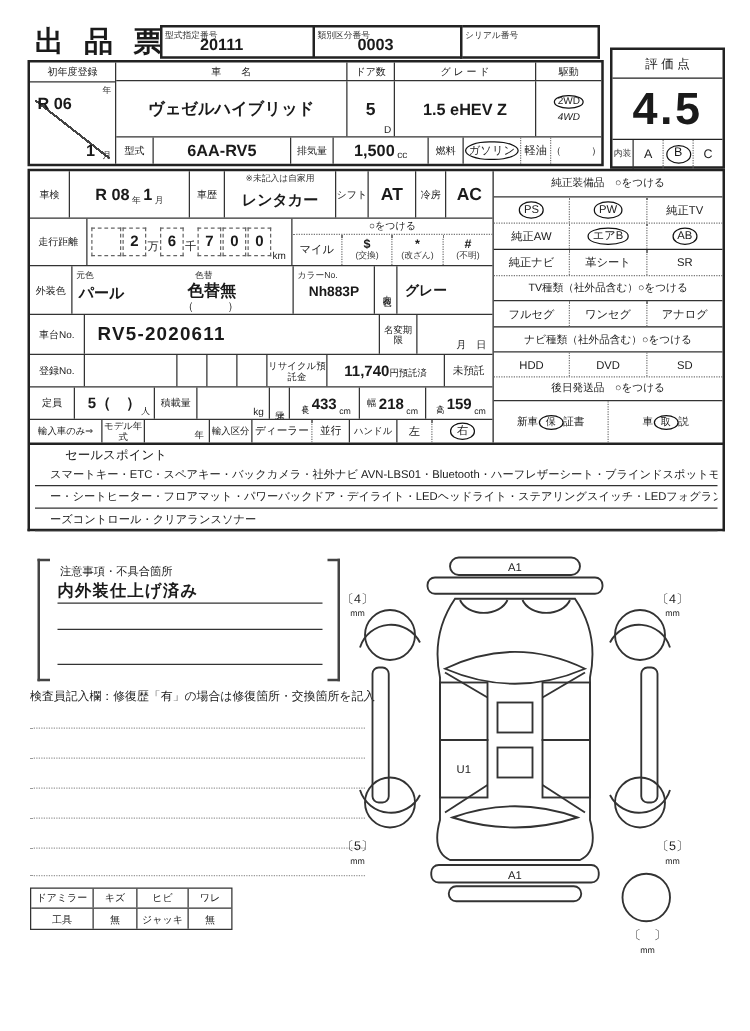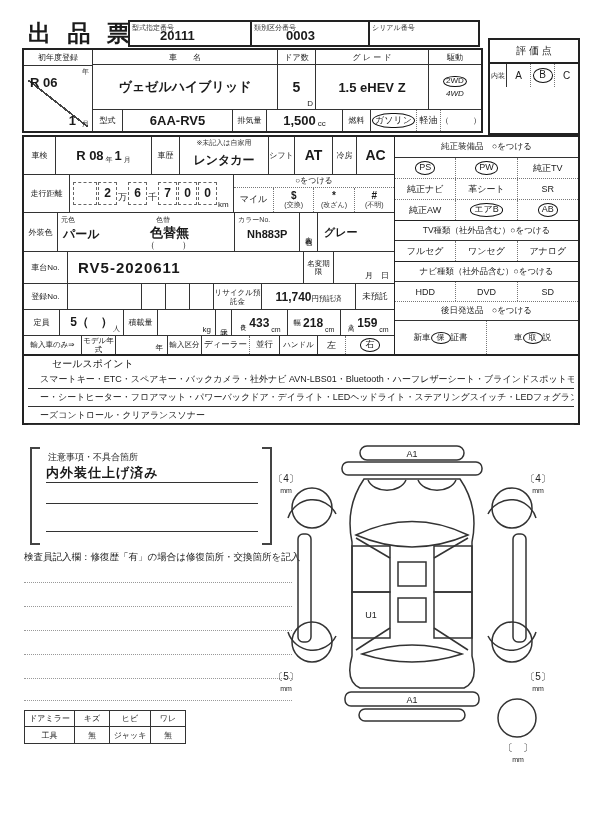--- a/index.html
+++ b/index.html
@@ -44,20 +44,23 @@
   </div>
   <div class="abs b2" style="left:370px;top:20px;width:110px;height:27px;border-left:none;">
     <span class="abs tiny" style="left:2px;top:1px;">シリアル番号</span>
     <span class="abs" style="left:34px;top:6px;font-size:13px;font-weight:bold;"></span>
   </div>
 
   <div class="abs b2" style="left:488px;top:38px;width:92px;height:97px;">
     <div style="height:22px;border-bottom:1.5px solid #222;" class="title-cell">
       <span style="font-size:10px;">評 価 点</span>
     </div>
+    <div style="height:48px;display:flex;align-items:center;justify-content:center;">
+      <span style="font-size:36px;font-weight:bold;letter-spacing:2px;">4.5</span>
+    </div>
     <div class="row bt2" style="height:24px;">
       <div class="cell br vert" style="width:17px;">
         <span class="tiny">内装</span>
       </div>
       <div class="cell brd" style="flex:1;font-size:10px;">
           <span>A</span>
         </div>
       <div class="cell brd" style="flex:1;font-size:10px;">
           <span class="circ">B</span>
         </div>
@@ -352,40 +355,40 @@
         <div class="cell brd" style="flex:1;">
             <span class="circ" style="font-size:9px;">PS</span>
           </div>
         <div class="cell brd" style="flex:1;">
             <span class="circ" style="font-size:9px;">PW</span>
           </div>
         <div class="cell" style="flex:1;">
             <span style="font-size:9px;">純正TV</span>
           </div>
       </div>
+      <div class="row" style="height:21px;border-bottom:1.5px solid #222;">
+        <div class="cell brd" style="flex:1;">
+            <span style="font-size:9px;">純正AW</span>
+          </div>
+        <div class="cell brd" style="flex:1;">
+            <span class="circ" style="font-size:9px;">エアB</span>
+          </div>
+        <div class="cell" style="flex:1;">
+            <span class="circ" style="font-size:9px;">AB</span>
+          </div>
+      </div>
       <div class="row bbd" style="height:21px;">
         <div class="cell brd" style="flex:1;">
             <span style="font-size:9px;">純正ナビ</span>
           </div>
         <div class="cell brd" style="flex:1;">
             <span style="font-size:9px;">革シート</span>
           </div>
         <div class="cell" style="flex:1;">
             <span style="font-size:9px;">SR</span>
-          </div>
-      </div>
-      <div class="row" style="height:21px;border-bottom:1.5px solid #222;">
-        <div class="cell brd" style="flex:1;">
-            <span style="font-size:9px;">純正AW</span>
-          </div>
-        <div class="cell brd" style="flex:1;">
-            <span class="circ" style="font-size:9px;">エアB</span>
-          </div>
-        <div class="cell" style="flex:1;">
-            <span class="circ" style="font-size:9px;">AB</span>
           </div>
       </div>
       <div class="title-cell bb" style="height:19px;">
           <span style="font-size:8.5px;">TV種類（社外品含む）○をつける</span>
         </div>
       <div class="row" style="height:21px;border-bottom:1.5px solid #222;">
         <div class="cell brd" style="flex:1;">
             <span style="font-size:9px;">フルセグ</span>
           </div>
         <div class="cell brd" style="flex:1;">

